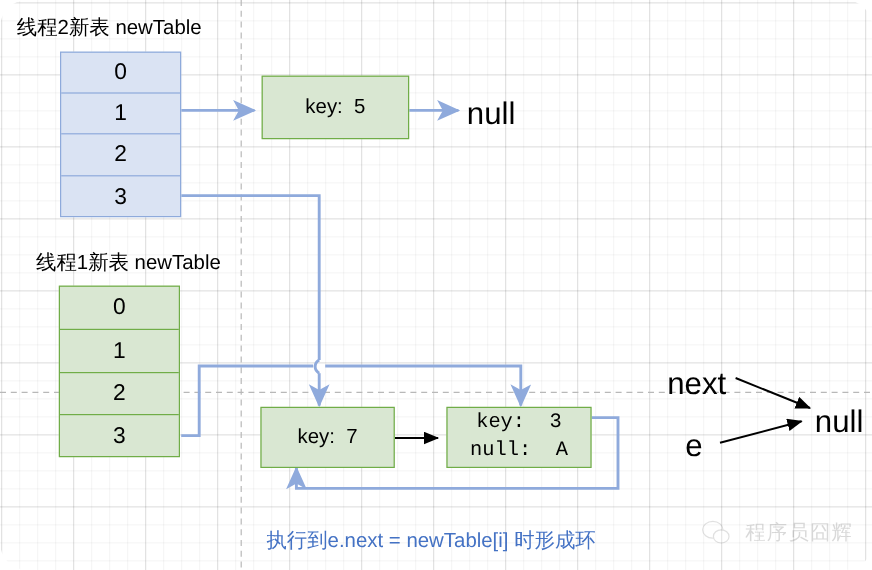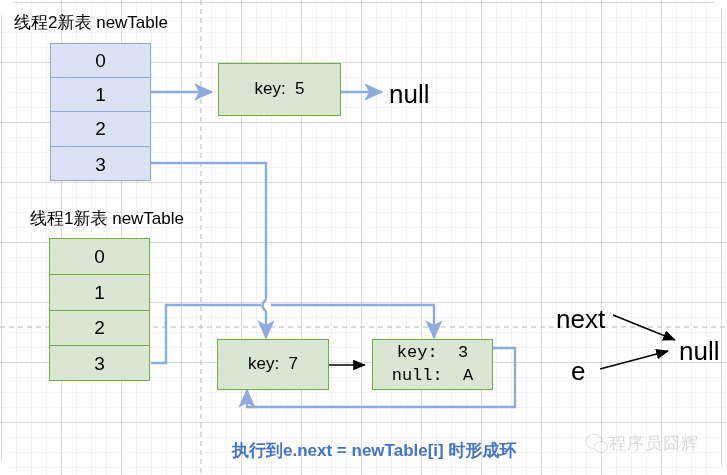--- a/index.html
+++ b/index.html
@@ -96,21 +96,21 @@
     font-size: 17px;
     color: #000;
     line-height: 1.35;
   }
   .node .ln { white-space: pre; }
 
   .watermark {
     position: absolute;
     display: flex;
     align-items: center;
-    gap: 0;
+    gap: 12px;
     opacity: 0.22;
     filter: grayscale(1);
     justify-content: flex-end;
   }
   .watermark .wm-text {
     font-size: 17px;
     color: #555;
     letter-spacing: 1px;
   }
   .wm-logo {
@@ -183,21 +183,21 @@
   <div class="lbl title-label" style="left:30px; top:210px;">线程1新表 newTable</div>
 
   <div class="lbl null-label" style="left:389px; top:80px;">null</div>
 
   <div class="lbl var-label" style="left:556px; top:305px;">next</div>
 
   <div class="lbl var-label" style="left:571px; top:357px;">e</div>
 
   <div class="lbl null-label" style="left:679px; top:337px;">null</div>
 
-  <div class="lbl caption-label" style="left:232px; top:442px;font-weight:bold;">执行到e.next = newTable[i] 时形成环</div>
+  <div class="lbl caption-label" style="left:222px; top:442px;">执行到e.next = newTable[i] 时形成环</div>
 
   <div class="tbl tbl-blue" style="left:50px; top:43px; width:101px; height:138px;">
     <div class="cell" style="height:34px;">0</div>
     <div class="cell" style="height:34px;">1</div>
     <div class="cell" style="height:35px;">2</div>
     <div class="cell" style="height:35px;">3</div>
   </div>
 
   <div class="tbl tbl-green" style="left:49px; top:238px; width:101px; height:143px;">
     <div class="cell" style="height:36px;">0</div>

